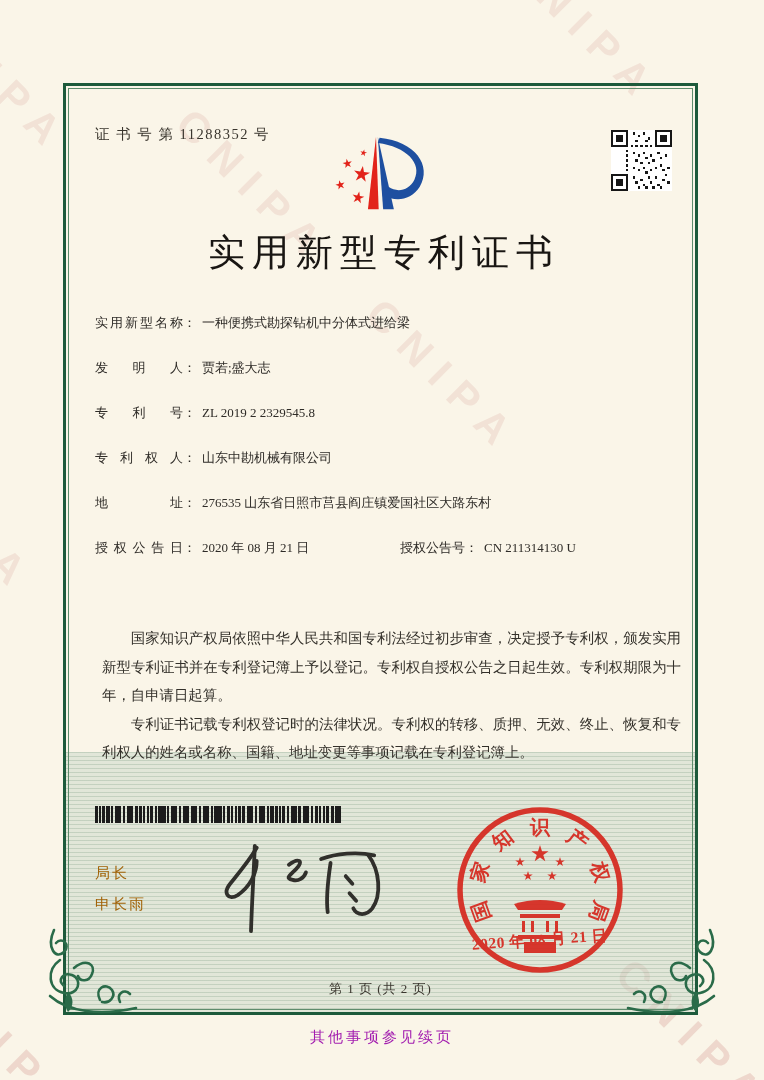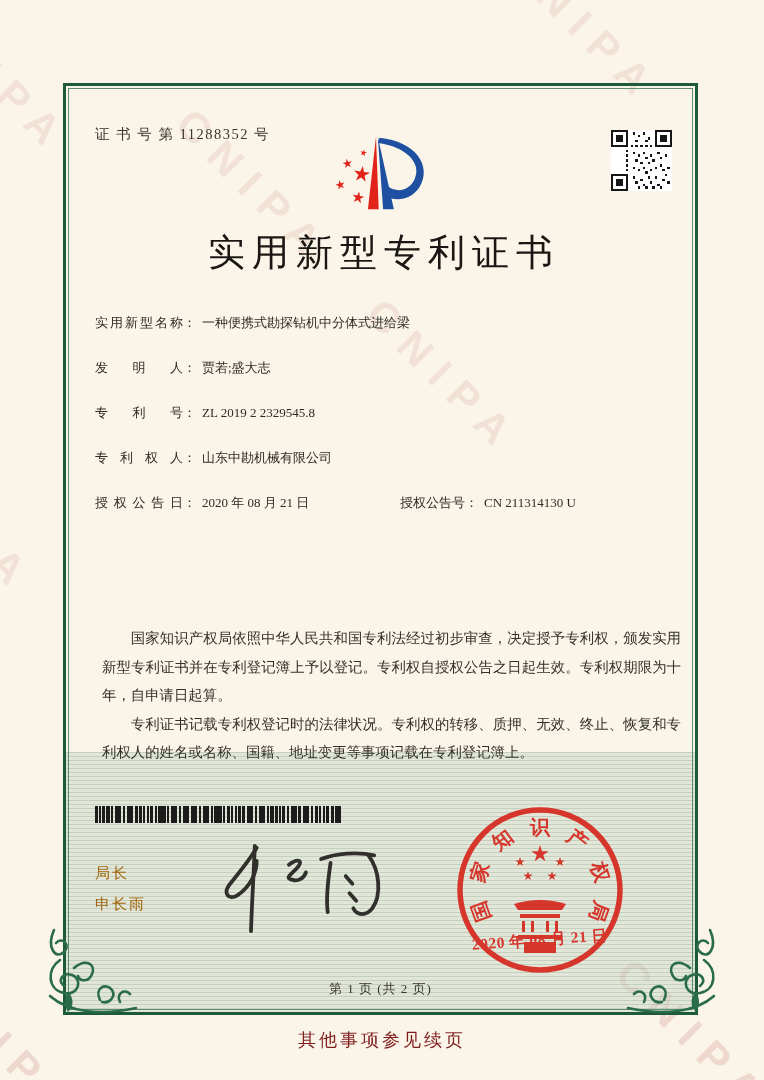--- a/index.html
+++ b/index.html
@@ -83,21 +83,21 @@
   .seal-date{
     font-family:"Liberation Serif","DejaVu Serif",serif;
     font-weight:bold;font-size:15.5px;fill:#d6281e;letter-spacing:0.5px;
   }
   .page-num{
     position:absolute;left:63px;top:980px;width:635px;text-align:center;
     font-size:13px;letter-spacing:1px;color:#3a362e;
   }
   .cont-note{
     position:absolute;left:0;top:1028px;width:764px;text-align:center;
-    font-size:18px;letter-spacing:3px;color:#7f1d1d;
+    font-size:15px;letter-spacing:3px;color:#a21caf;
   }
   .ornament{position:absolute;pointer-events:none;}
 </style>
 </head>
 <body>
 
 <div class="page">
 
   <div class="wm faint" style="left:-60px;top:-10px;">CNIPA</div>
   <div class="wm faint" style="left:530px;top:-60px;">CNIPA</div>
@@ -165,20 +165,23 @@
     <div class="frow">
       <span class="flabel">发明人</span><span class="fcolon">：</span><span class="fvalue">贾若;盛大志</span>
     </div>
     <div class="frow">
       <span class="flabel">专利号</span><span class="fcolon">：</span><span class="fvalue">ZL 2019 2 2329545.8</span>
     </div>
     <div class="frow">
       <span class="flabel">专利权人</span><span class="fcolon">：</span><span class="fvalue">山东中勘机械有限公司</span>
     </div>
     <div class="frow">
+      <span class="flabel">地址</span><span class="fcolon">：</span><span class="fvalue">276535 山东省日照市莒县阎庄镇爱国社区大路东村</span>
+    </div>
+    <div class="frow">
       <span class="flabel">授权公告日</span><span class="fcolon">：</span><span class="fvalue">2020 年 08 月 21 日</span>
       <span class="pair2">
         <span>授权公告号</span><span>：</span><span class="fvalue">CN 211314130 U</span>
       </span>
     </div>
   </div>
 
   <div class="paras">
     <p>国家知识产权局依照中华人民共和国专利法经过初步审查，决定授予专利权，颁发实用新型专利证书并在专利登记簿上予以登记。专利权自授权公告之日起生效。专利权期限为十年，自申请日起算。</p>
     <p>专利证书记载专利权登记时的法律状况。专利权的转移、质押、无效、终止、恢复和专利权人的姓名或名称、国籍、地址变更等事项记载在专利登记簿上。</p>

